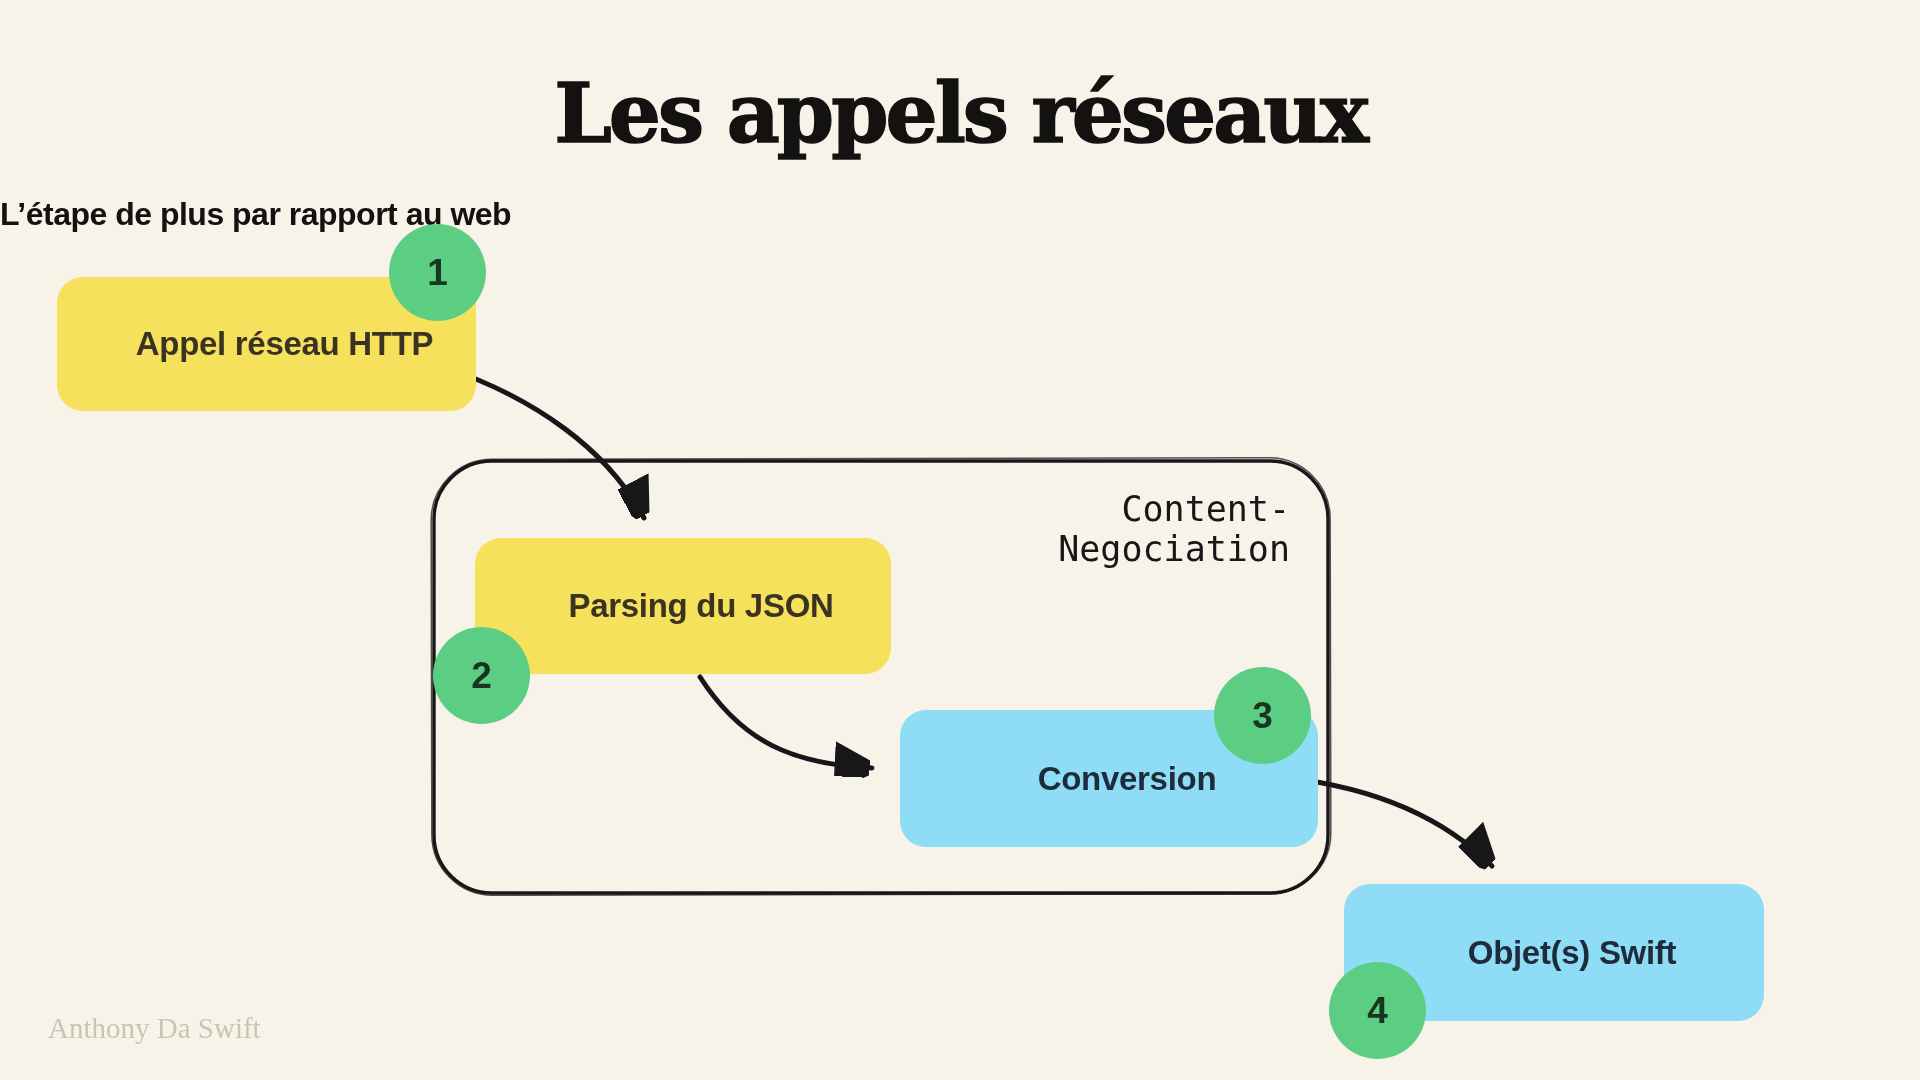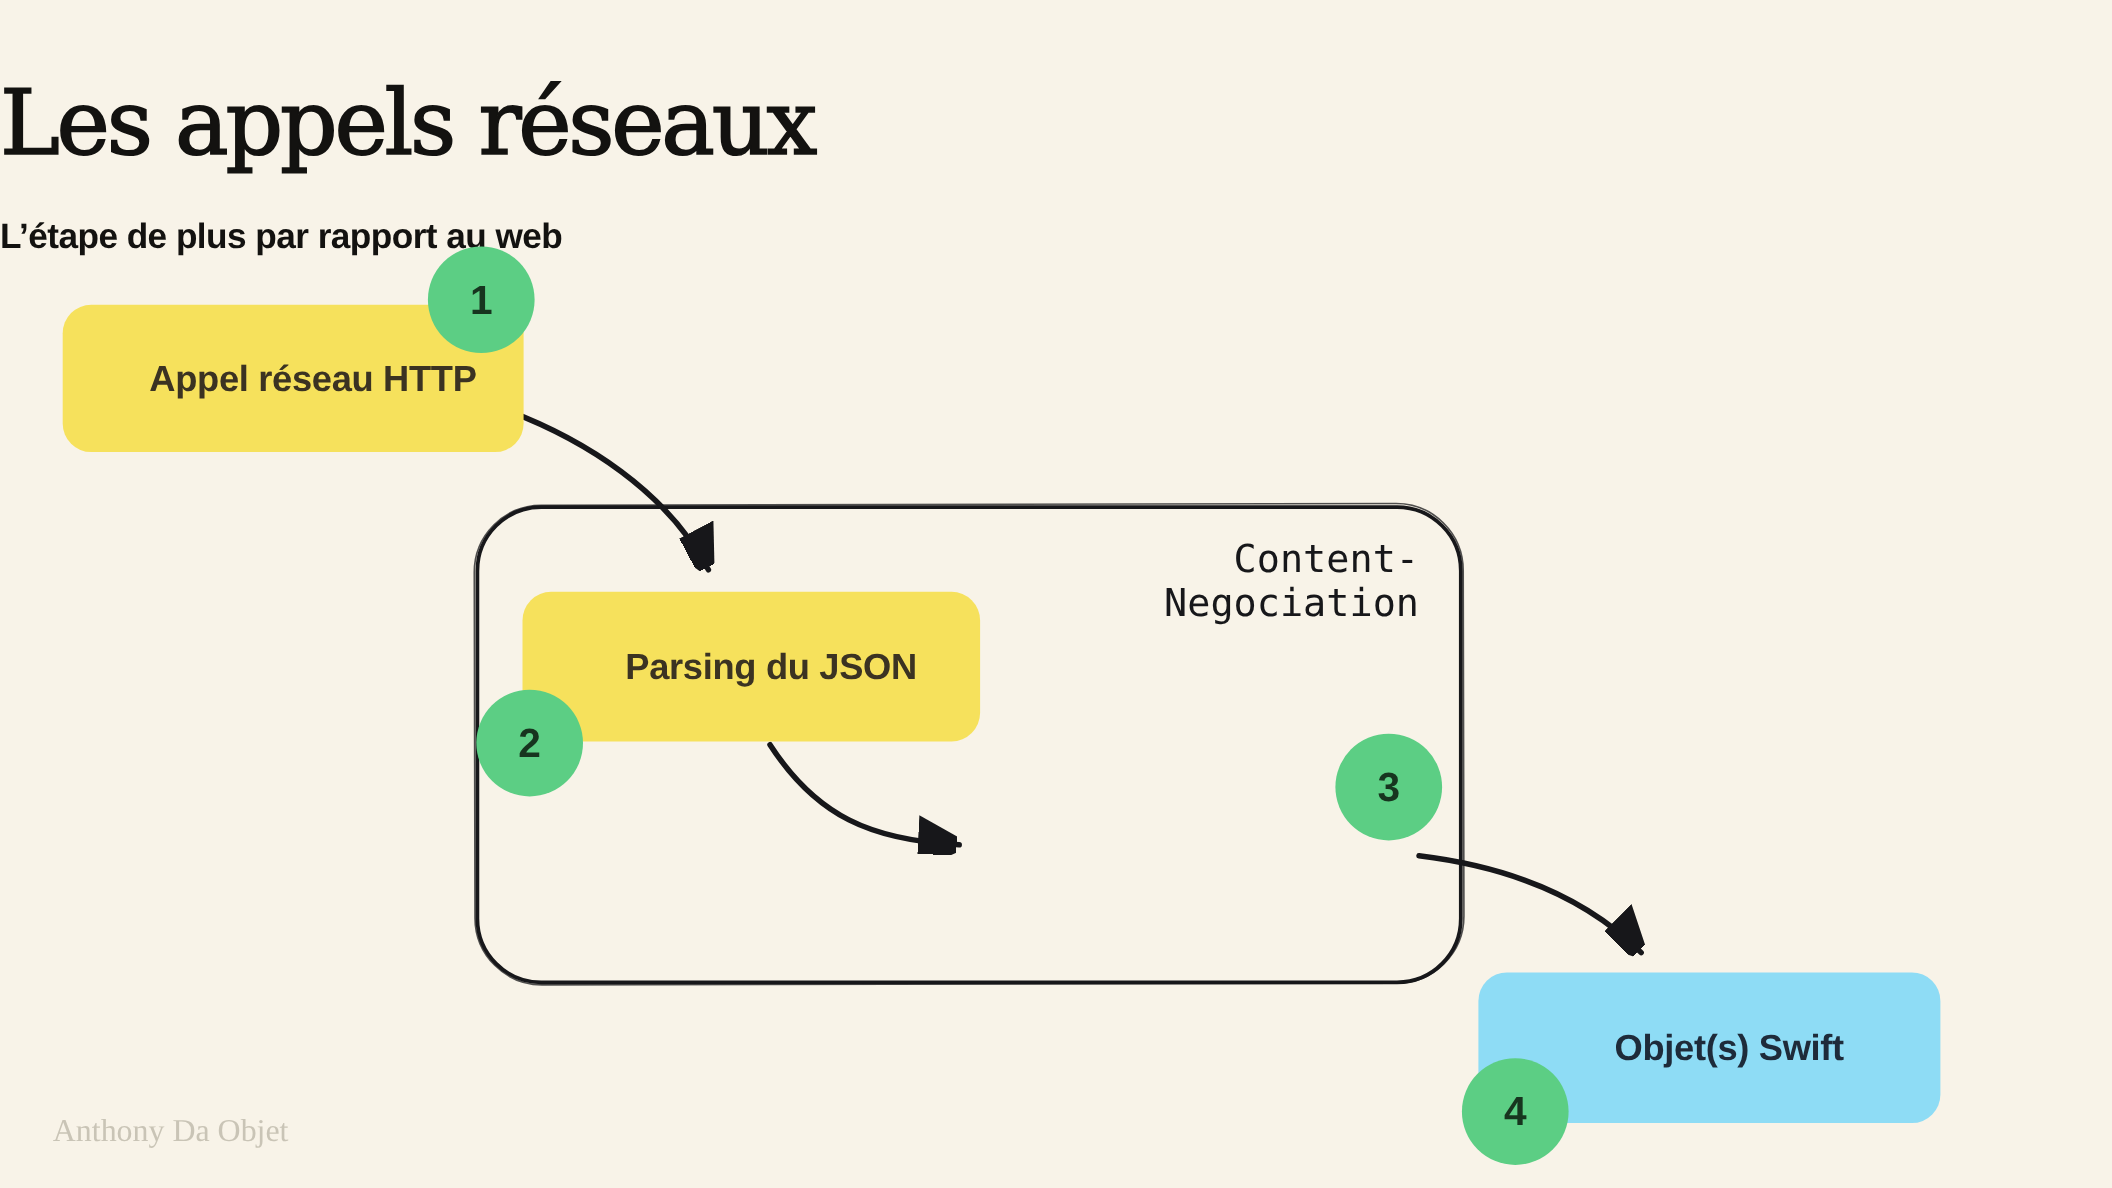--- a/index.html
+++ b/index.html
@@ -11,22 +11,23 @@
     height: 1080px;
     overflow: hidden;
     background: var(--background, #F8F3E8);
   }
 
   
   .title {
     position: absolute;
     left: 0; right: 0; top: 68px;
     margin: 0;
+    text-align: center;
     font-family: "DejaVu Serif", "Liberation Serif", serif;
-    font-weight: normal;
+    font-weight: bold;
     font-size: 82px;
     line-height: 1.1;
     letter-spacing: -3px;
     color: var(--title_text, #131210);
     -webkit-text-stroke: 1.5px var(--title_text, #131210);
   }
   .subtitle {
     position: absolute;
     left: 0; right: 0; top: 196px;
     margin: 0;
@@ -146,34 +147,37 @@
 
     <path class="arrow" d="M 1290 778 C 1372 788, 1442 816, 1492 866" marker-end="url(#head)"></path>
   </svg>
 
   <div class="node yellow" id="node1">
     <span>Appel réseau HTTP</span>
   </div>
   <div class="node yellow" id="node2">
     <span>Parsing du JSON</span>
   </div>
+  <div class="node blue" id="node3">
+    <span>Conversion</span>
+  </div>
   <div class="node blue" id="node4">
     <span>Objet(s) Swift</span>
   </div>
 
   <div class="badge" id="badge1">
     <span>1</span>
   </div>
   <div class="badge" id="badge2">
     <span>2</span>
   </div>
   <div class="badge" id="badge3">
     <span>3</span>
   </div>
   <div class="badge" id="badge4">
     <span>4</span>
   </div>
 
   <div class="container-label">Content-Negociation</div>
 
-  <div class="watermark">Anthony Da Objet</div>
+  <div class="watermark">Anthony Da Swift</div>
 
 </div>
 
 </body></html>

